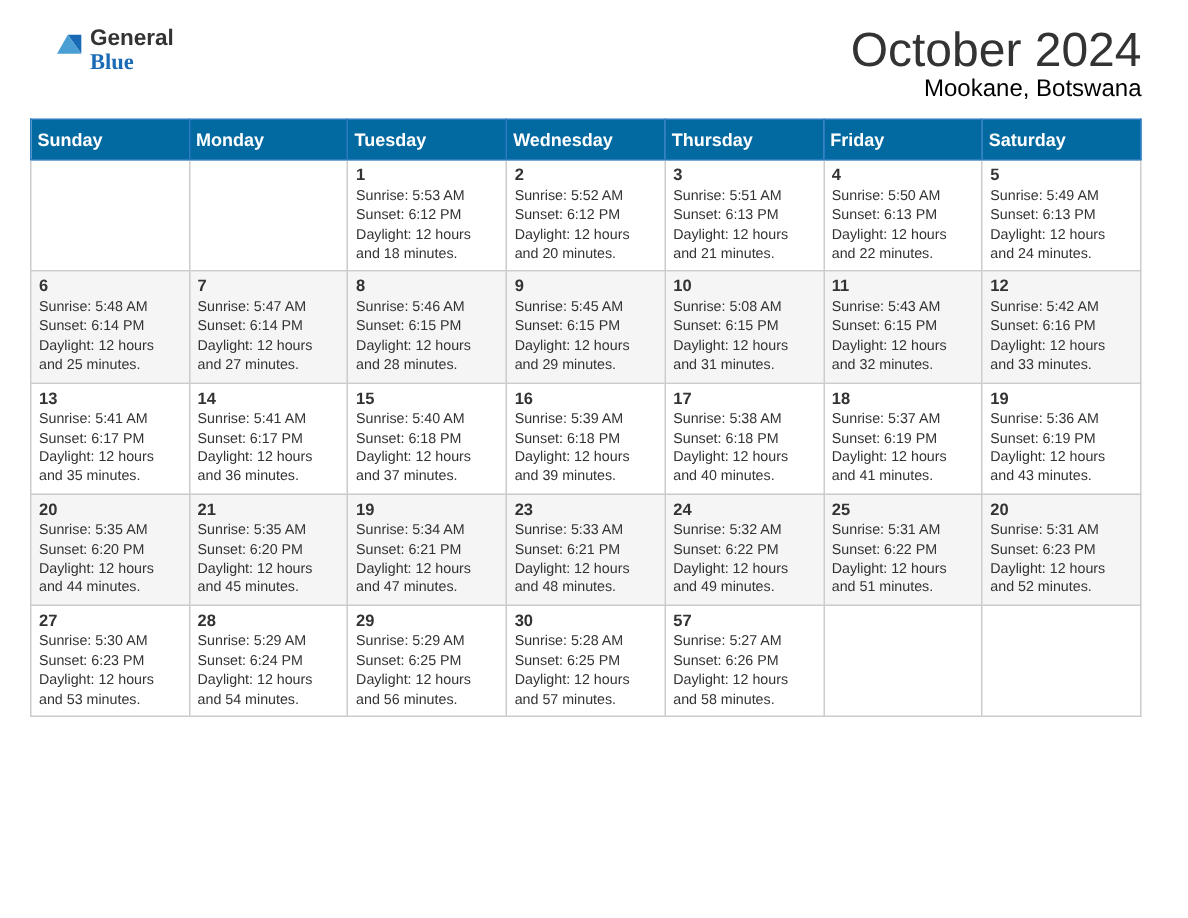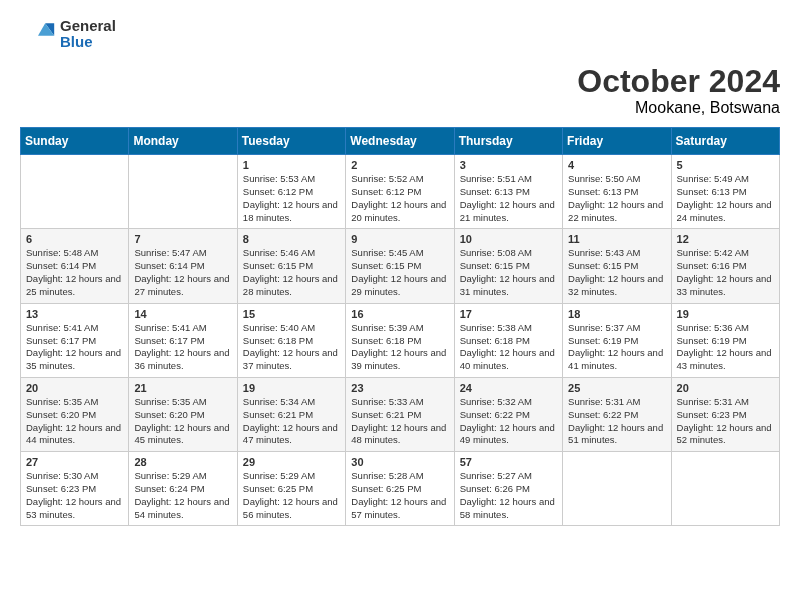--- a/index.html
+++ b/index.html
@@ -6,21 +6,21 @@
     body {
       font-family: Arial, sans-serif;
       background: #fff;
       width: 792px;
       height: 612px;
       overflow: hidden;
     }
     .page {
       width: 792px;
       height: 456px;
-      padding: 16px 12px 12px 20px;
+      padding: 16px 31px 12px 20px;
       display: flex;
       flex-direction: column;
     }
     .header {
       display: flex;
       justify-content: space-between;
       align-items: flex-start;
       margin-bottom: 10px;
     }
     .logo {
@@ -30,35 +30,34 @@
     }
     .logo-text {
       display: flex;
       flex-direction: column;
       font-size: 15px;
       font-weight: bold;
       line-height: 1.1;
       color: #333;
     }
     .logo-text span:first-child { color: #333; }
-    .logo-blue { color: #1a6bb5 !important; }
+    .logo-blue { color: #1a6bb5 !important; font-family: Liberation Serif, serif; }
     .logo-icon {
       width: 36px;
       height: 36px;
       margin-right: 4px;
     }
     .title-block {
       text-align: right;
     }
     .title-block h1 {
       font-size: 32px;
-      font-weight: bold;
+      font-weight: normal;
       color: #333;
       line-height: 1.1;
-      margin-top: 48px;
     }
     .title-block h2 {
       font-size: 16px;
       font-weight: normal;
       color: #000000;
     }
     .calendar {
       flex: 1;
       border: 1px solid #ccc;
       border-collapse: collapse;

